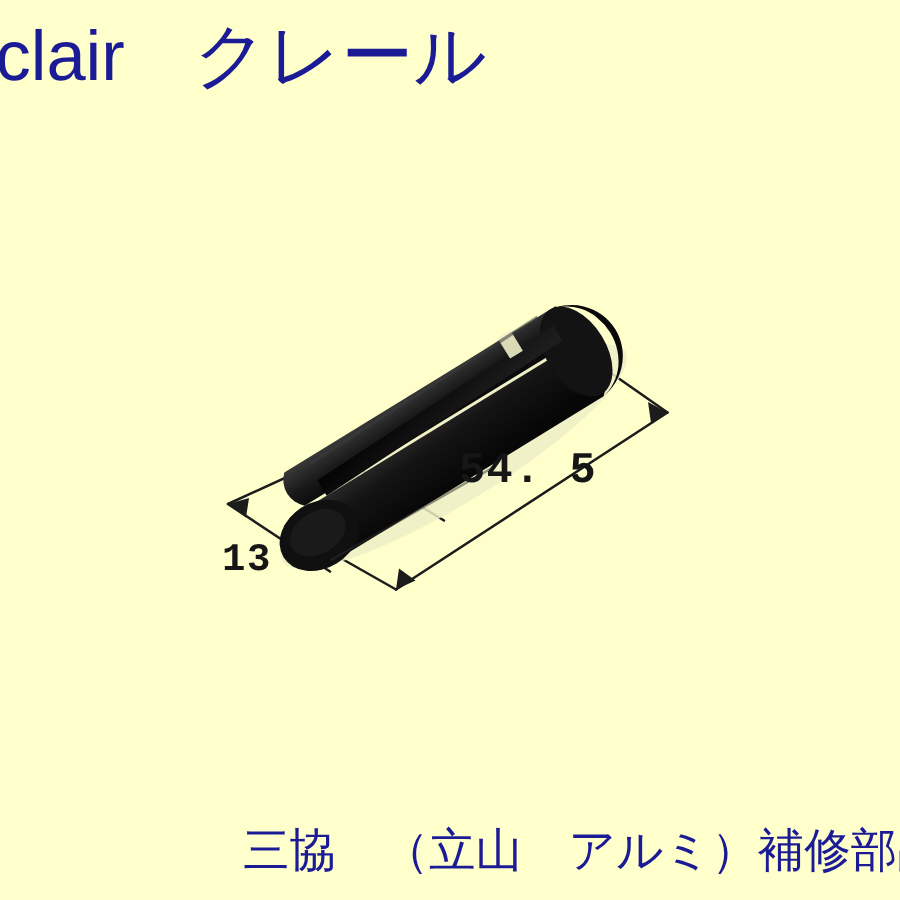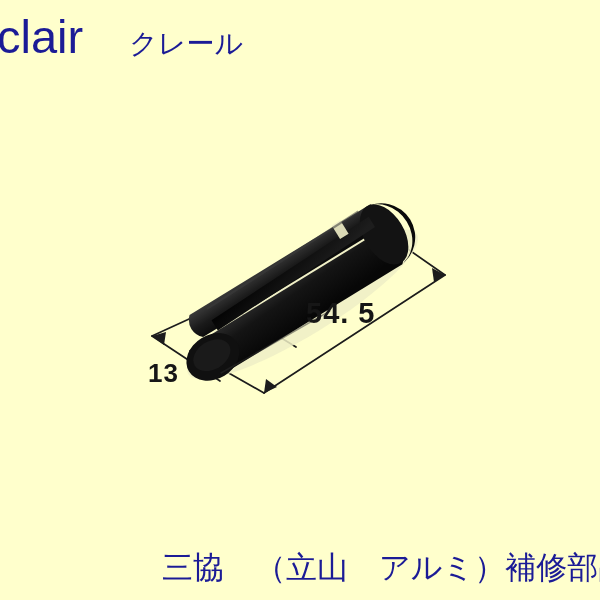--- a/index.html
+++ b/index.html
@@ -37,21 +37,21 @@
     font-family: "Liberation Sans", sans-serif;
     font-size: 47px;
     margin-left: -3px;
   }
   .brand-gap {
     display: inline-block;
     width: 46px;
   }
   .brand-kana {
     font-family: Liberation Mono, monospace;
-    font-size: 28px;
+    font-size: 48px;
   }
 
   
   .footer-text {
     position: absolute;
     left: 162px;
     top: 545px;
     width: 440px;
     height: 46px;
     white-space: nowrap;
@@ -70,21 +70,21 @@
     height: 230px;
   }
   .figure svg {
     display: block;
   }
 
   
   .dim-label {
     position: absolute;
     color: #161616;
-    font-family: Liberation Sans, sans-serif;
+    font-family: Liberation Mono, monospace;
     font-weight: 700;
     white-space: nowrap;
   }
   .dim-label-major {
     left: 306px;
     top: 297px;
     font-size: 29px;
     letter-spacing: 1px;
   }
   .dim-label-minor {

